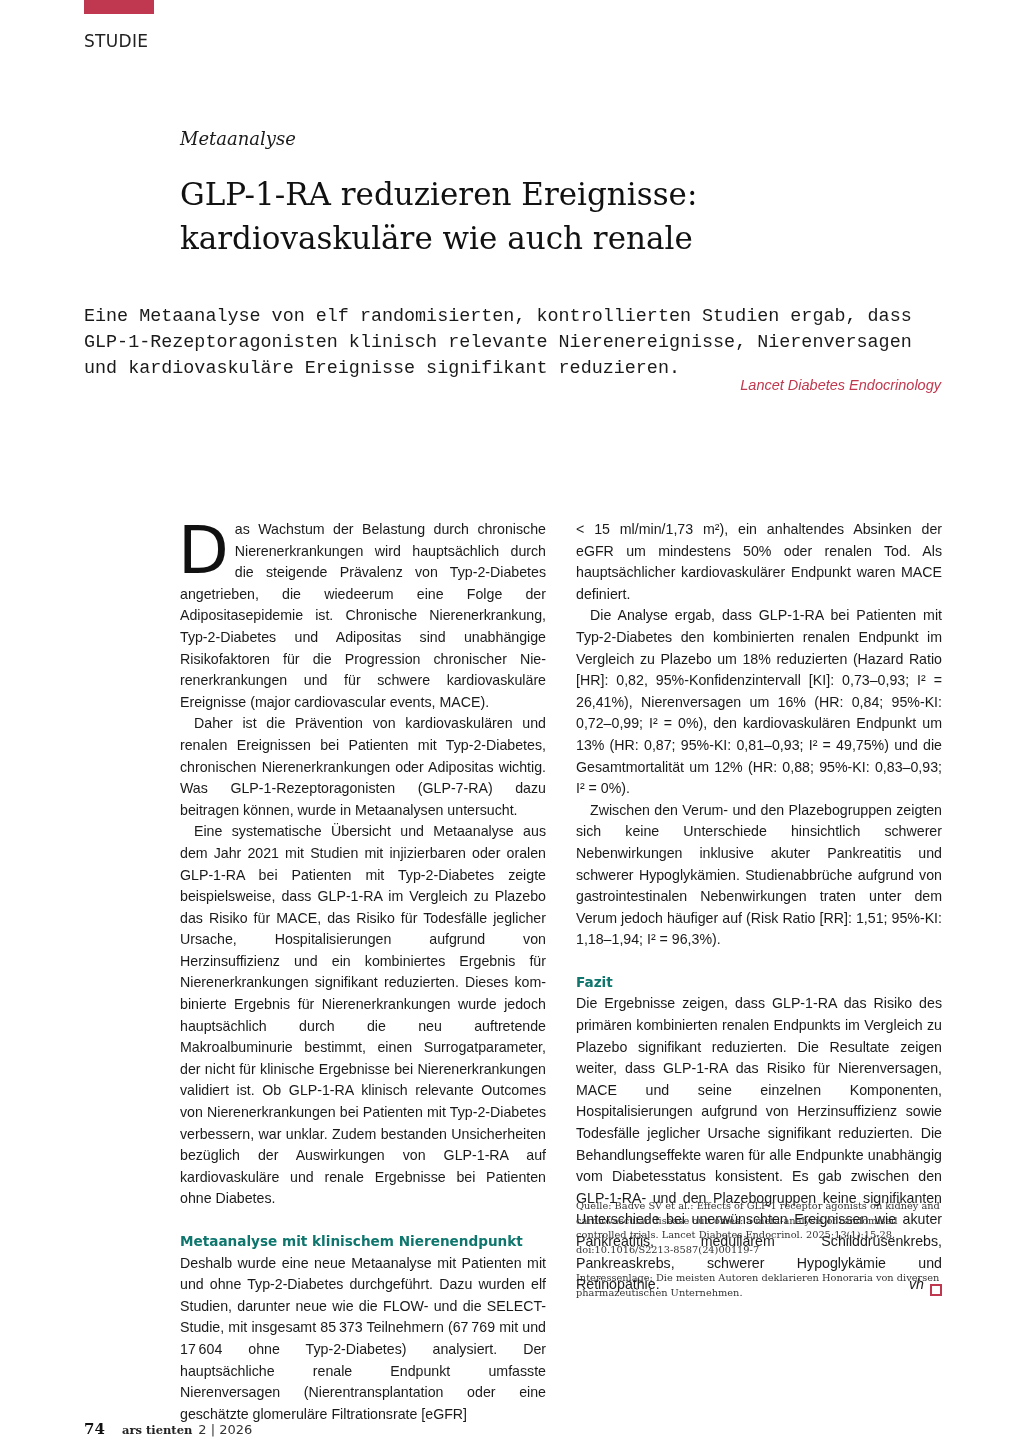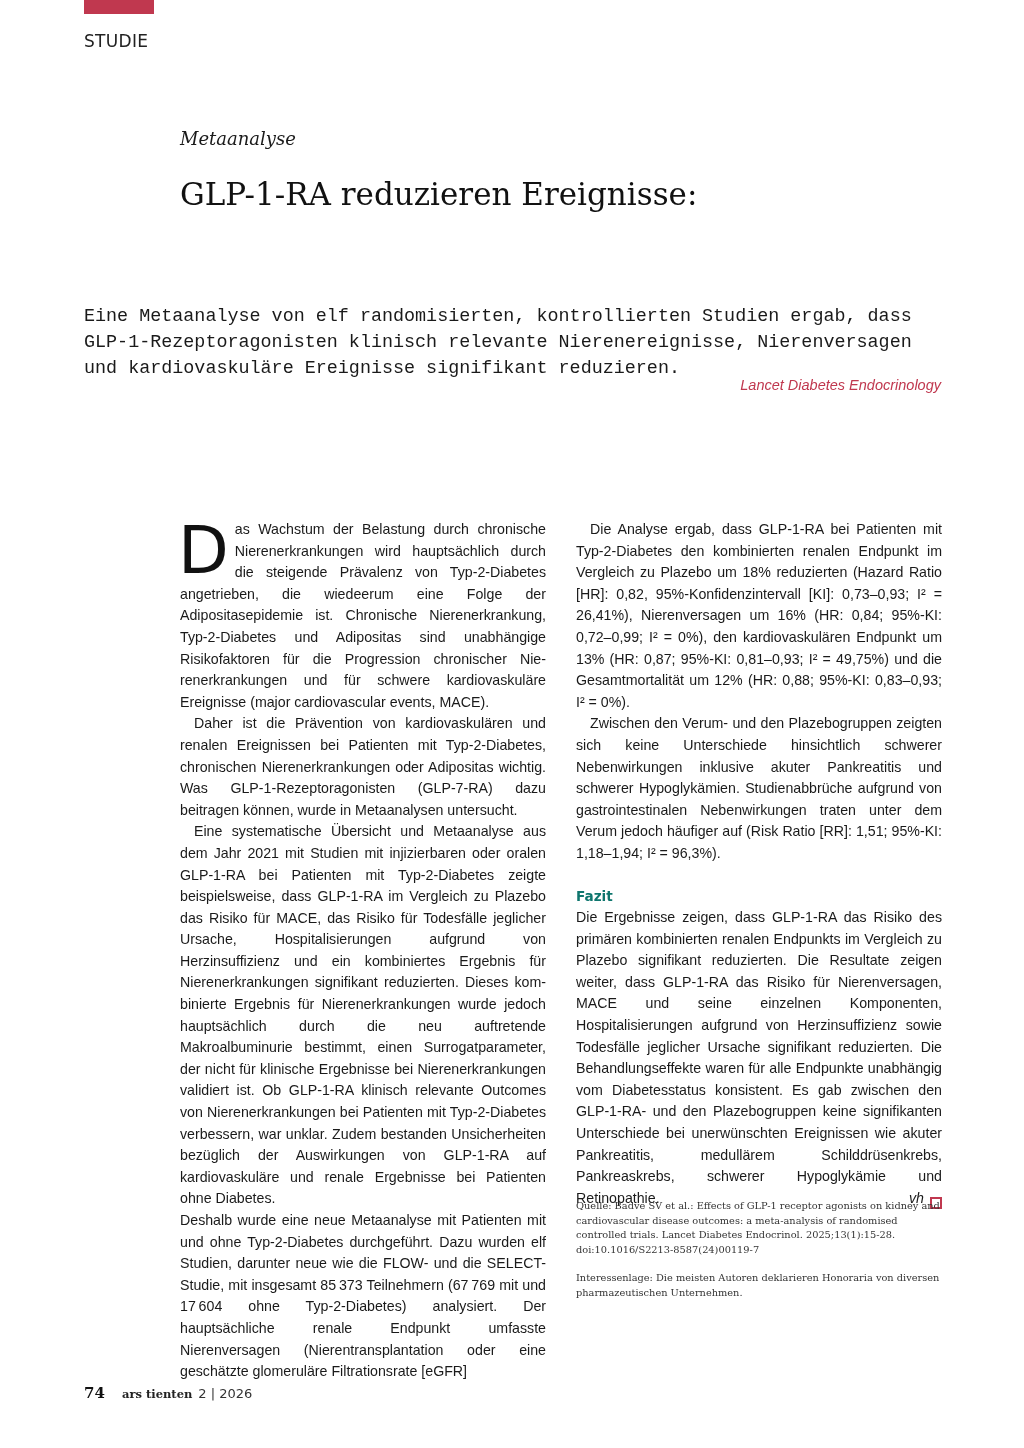--- a/index.html
+++ b/index.html
@@ -19,46 +19,49 @@
   .col h3 { font-family: "DejaVu Sans", sans-serif; font-weight: bold; font-size: 13.6px; line-height: 21.6px; margin: 0; color: #0f766e; }
   .col-left h3 { margin-top: 21px; }
   .col-right h3 { margin-top: 21px; }
   .end-mark { display: inline-flex; align-items: flex-end; gap: 6px; }
   .author-initials { font-style: italic; }
   .end-square { display: inline-block; width: 8px; height: 8px; border: 2px solid #c0384f; }
   .footnote { position: absolute; left: 576px; width: 366px; font-family: "DejaVu Serif", serif; font-size: 9.8px; line-height: 14.5px; color: #333; margin: 0; }
   .fn-source { top: 1199px; }
   .fn-interest { top: 1271px; }
   .footer { position: absolute; left: 84px; top: 1384px; font-family: "DejaVu Serif", serif; display: flex; align-items: baseline; }
-  .page-number { font-weight: bold; font-size: 15px; color: #111; width: 38px; }
+  .page-number { font-weight: bold; font-size: 15px; color: #111; width: 38px; margin-top: 36px; }
   .magazine-name { font-weight: bold; font-size: 11.5px; color: #222; margin-right: 6px; }
   .issue { font-family: "DejaVu Sans", sans-serif; font-size: 13px; color: #333; }
 </style>
 </head>
 <body>
 
 <div class="accent-bar"></div>
 <div class="section-label">STUDIE</div>
 
 <div class="kicker">Metaanalyse</div>
 <h1 class="title">
   <span>GLP-1-RA reduzieren Ereignisse:</span><br>
+  <span>kardiovaskuläre wie auch renale</span>
 </h1>
 
 <p class="lead">Eine Metaanalyse von elf randomisierten, kontrollierten Studien ergab, dass GLP-1-Rezeptoragonisten klinisch relevante Nierenereignisse, Nierenversagen und kardiovaskuläre Ereignisse signifikant reduzieren.</p>
 <div class="source-journal">Lancet Diabetes Endocrinology</div>
 
 <div class="col col-left">
   <p><span class="dropcap">D</span><span>as Wachstum der Belastung durch chronische Nieren­erkrankungen wird hauptsächlich durch die steigende Prävalenz von Typ-2-Diabetes angetrieben, die wiede­erum eine Folge der Adipositasepidemie ist. Chronische Nierenerkrankung, Typ-2-Diabetes und Adipositas sind unab­hängige Risikofaktoren für die Progression chronischer Nie­renerkrankungen und für schwere kardiovaskuläre Ereignisse (major cardiovascular events, MACE).</span></p>
   <p class="indent">Daher ist die Prävention von kardiovaskulären und renalen Ereignissen bei Patienten mit Typ-2-Diabetes, chronischen Nierenerkrankungen oder Adipositas wichtig. Was GLP-1-Re­zeptoragonisten (GLP-7-RA) dazu beitragen können, wurde in Metaanalysen untersucht.</p>
   <p class="indent">Eine systematische Übersicht und Metaanalyse aus dem Jahr 2021 mit Studien mit injizierbaren oder oralen GLP-1-RA bei Patienten mit Typ-2-Diabetes zeigte beispielsweise, dass GLP-1-RA im Vergleich zu Plazebo das Risiko für MACE, das Risiko für Todesfälle jeglicher Ursache, Hospitalisierungen aufgrund von Herzinsuffizienz und ein kombiniertes Ergebnis für Nierenerkrankungen signifikant reduzierten. Dieses kom­binierte Ergebnis für Nierenerkrankungen wurde jedoch hauptsächlich durch die neu auftretende Makroalbuminurie bestimmt, einen Surrogatparameter, der nicht für klinische Er­gebnisse bei Nierenerkrankungen validiert ist. Ob GLP-1-RA klinisch relevante Outcomes von Nierenerkrankungen bei Pa­tienten mit Typ-2-Diabetes verbessern, war unklar. Zudem bestanden Unsicherheiten bezüglich der Auswirkungen von GLP-1-RA auf kardiovaskuläre und renale Ergebnisse bei Pa­tienten ohne Diabetes.</p>
+  <h3>Metaanalyse mit klinischem Nierenendpunkt</h3>
   <p>Deshalb wurde eine neue Metaanalyse mit Patienten mit und ohne Typ-2-Diabetes durchgeführt. Dazu wurden elf Studien, darunter neue wie die FLOW- und die SELECT-Studie, mit ins­gesamt 85 373 Teilnehmern (67 769 mit und 17 604 ohne Typ-2-Diabetes) analysiert. Der hauptsächliche renale End­punkt umfasste Nierenversagen (Nierentransplantation oder eine geschätzte glomeruläre Filtrationsrate [eGFR]</p>
 </div>
 
 <div class="col col-right">
+  <p>&lt; 15 ml/min/1,73 m²), ein anhaltendes Absinken der eGFR um mindestens 50% oder renalen Tod. Als hauptsächlicher kar­diovaskulärer Endpunkt waren MACE definiert.</p>
   <p class="indent">Die Analyse ergab, dass GLP-1-RA bei Patienten mit Typ-2-Diabetes den kombinierten renalen Endpunkt im Vergleich zu Plazebo um 18% reduzierten (Hazard Ratio [HR]: 0,82, 95%-Konfidenzintervall [KI]: 0,73–0,93; I² = 26,41%), Nie­renversagen um 16% (HR: 0,84; 95%-KI: 0,72–0,99; I² = 0%), den kardiovaskulären Endpunkt um 13% (HR: 0,87; 95%-KI: 0,81–0,93; I² = 49,75%) und die Gesamtmortalität um 12% (HR: 0,88; 95%-KI: 0,83–0,93; I² = 0%).</p>
   <p class="indent">Zwischen den Verum- und den Plazebogruppen zeigten sich keine Unterschiede hinsichtlich schwerer Nebenwirkungen inklusive akuter Pankreatitis und schwerer Hypoglykämien. Studienabbrüche aufgrund von gastrointestinalen Nebenwir­kungen traten unter dem Verum jedoch häufiger auf (Risk Ratio [RR]: 1,51; 95%-KI: 1,18–1,94; I² = 96,3%).</p>
   <h3>Fazit</h3>
   <p><span>Die Ergebnisse zeigen, dass GLP-1-RA das Risiko des primä­ren kombinierten renalen Endpunkts im Vergleich zu Plazebo signifikant reduzierten. Die Resultate zeigen weiter, dass GLP-1-RA das Risiko für Nierenversagen, MACE und seine einzelnen Komponenten, Hospitalisierungen aufgrund von Herzinsuffizi­enz sowie Todesfälle jeglicher Ursache signifikant reduzierten. Die Behandlungseffekte waren für alle Endpunkte unabhängig vom Diabetesstatus konsistent. Es gab zwischen den GLP-1-RA- und den Plazebogruppen keine signifikanten Unterschiede bei unerwünschten Ereignissen wie akuter Pankreatitis, me­dullärem Schilddrüsenkrebs, Pankreaskrebs, schwerer Hypo­glykämie und Retinopathie.</span><span class="end-mark" style="float:right;margin-left:8px;">
         <span class="author-initials">vh</span>
         <span class="end-square"></span>
       </span></p>
 </div>
 
 <p class="footnote fn-source">Quelle: Badve SV et al.: Effects of GLP-1 receptor agonists on kidney and cardiovascular disease outcomes: a meta-analysis of randomised controlled trials. Lancet Diabetes Endocrinol. 2025;13(1):15-28. doi:10.1016/S2213-8587(24)00119-7</p>

